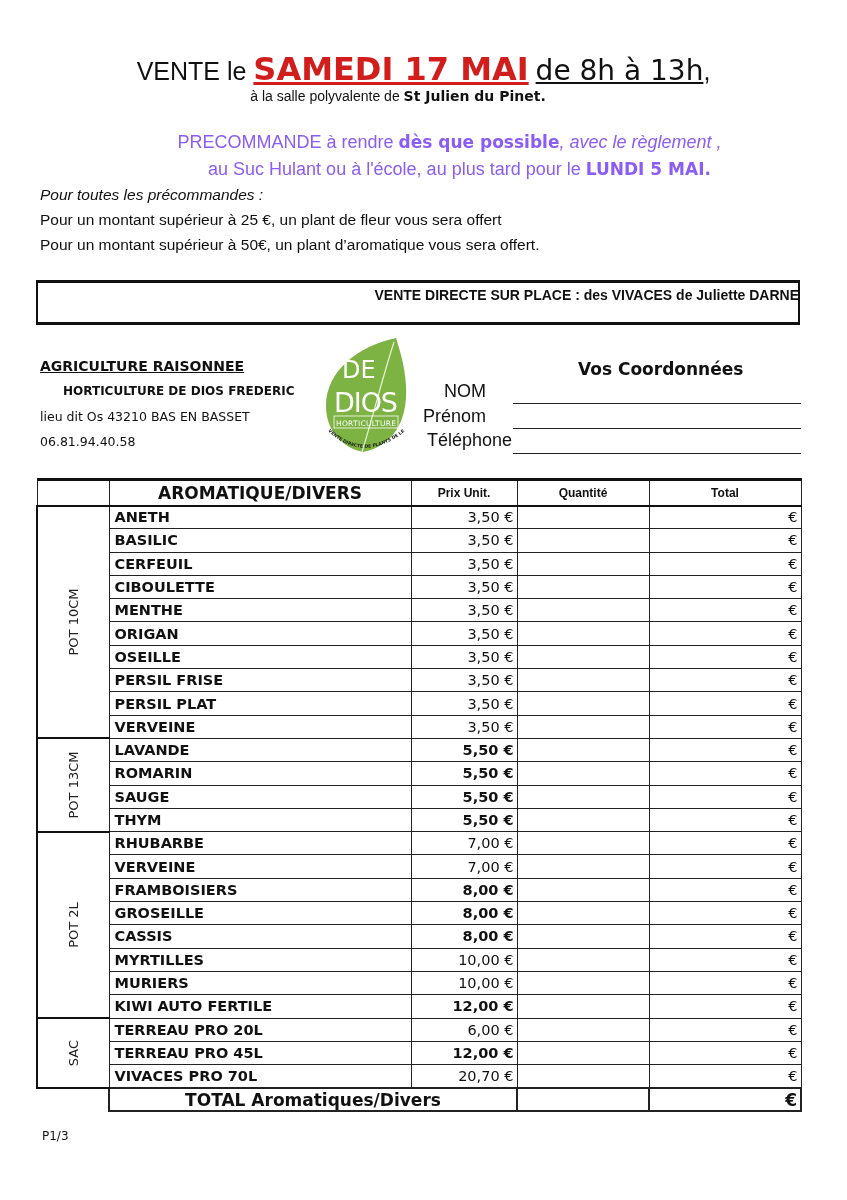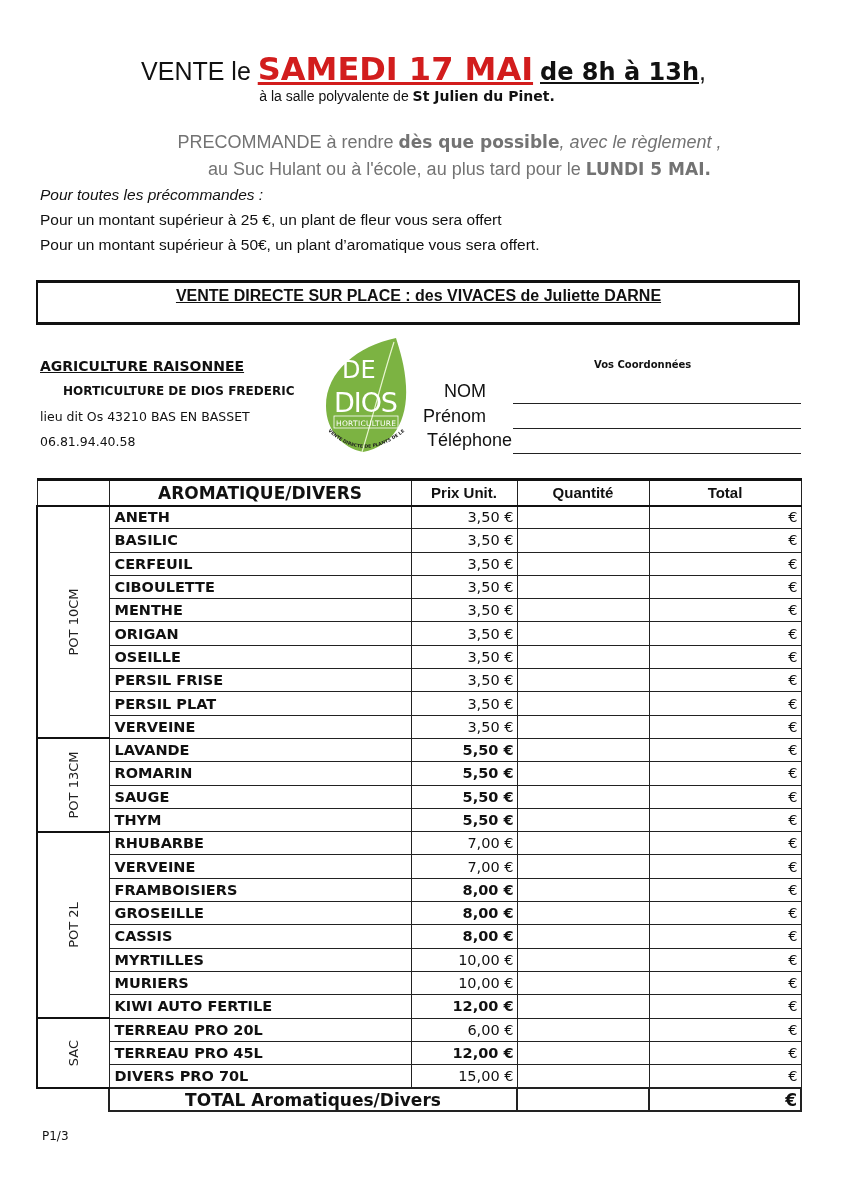--- a/index.html
+++ b/index.html
@@ -2,62 +2,62 @@
 <html><head>
 <meta charset="utf-8">
 <style>
   html, body { margin:0; padding:0; background:#ffffff; }
   body { width:847px; height:1200px; position:relative; overflow:hidden; font-family:"DejaVu Sans", sans-serif; color:#111; }
   .abs { position:absolute; }
   .center { text-align:center; }
   
   #title-line { left:0; width:847px; top:50px; font-size:25px; font-family:"Liberation Sans", sans-serif; white-space:nowrap; }
   #title-line .red { color:#d21d1d; font-weight:bold; text-decoration:underline; font-family:"DejaVu Sans", sans-serif; font-size:32px; }
-  #title-line .bold { font-weight:bold; text-decoration:underline; font-family:"DejaVu Sans", sans-serif; font-size:24px; }
-  #subtitle { left:16px; width:782px; top:88px; font-size:14px; font-family:"Liberation Sans", sans-serif; }
+  #title-line .bold { font-weight:normal; text-decoration:underline; font-family:"DejaVu Sans", sans-serif; font-size:28px; }
+  #subtitle { left:7px; width:782px; top:88px; font-size:14px; font-family:"Liberation Sans", sans-serif; }
   #subtitle b { font-family:"DejaVu Sans", sans-serif; font-size:14px; }
-  .green { color:#737373; }
+  .green { color:#8b5cf6; }
   #precommande-1, #precommande-2 { left:0; width:847px; font-size:18px; font-family:"Liberation Sans", sans-serif; }
   #precommande-1 { top:132px; padding-left:52px; box-sizing:border-box; }
   #precommande-2 { top:159px; padding-left:52px; box-sizing:border-box;margin-left:10px; }
   .green b { font-family:"DejaVu Sans", sans-serif; font-size:17px; }
   .info { left:40px; font-size:15.5px; font-family:"Liberation Sans", sans-serif; }
   #info-italic { top:186px; font-style:italic; }
   #info-25 { top:211px; }
   #info-50 { top:236px; }
   
-  #banner { left:36px; top:280px; width:763px; height:45px; border-left:2px solid #111; border-right:0; border-top:3px solid #111; border-bottom:3px solid #111; font-family:"Liberation Sans", sans-serif; font-weight:bold; font-size:16px; text-align:center; line-height:21px; box-sizing:border-box; padding-top:2px;text-decoration:underline; }
+  #banner { left:36px; top:280px; width:763px; height:45px; border-left:2px solid #111; border-right:0; border-top:3px solid #111; border-bottom:3px solid #111; font-family:"Liberation Sans", sans-serif; font-weight:bold; font-size:14px; text-align:right; line-height:21px; box-sizing:border-box; padding-top:2px; }
   #banner::after { content:""; position:absolute; right:-1px; top:-3px; width:2px; height:45px; background:#111; }
   
   #vendor-title { left:40px; top:358px; font-weight:bold; font-size:14px; text-decoration:underline; }
   #vendor-name { left:40px; top:384px; font-weight:bold; font-size:12px;margin-left:23px; }
   #vendor-address { left:40px; top:409px; font-size:12.5px;text-align:right; }
   #vendor-phone { left:40px; top:434px; font-size:12.5px; }
   #logo { left:318px; top:336px; width:95px; height:122px; }
   
-  #contact-title { left:578px; top:359px; font-weight:bold; font-size:10px;margin-left:16px; }
+  #contact-title { left:578px; top:359px; font-weight:bold; font-size:17px; }
   .contact-label { font-family:"Liberation Sans", sans-serif; font-size:18px; text-align:right; width:100px; }
   #label-nom { left:386px; top:381px; }
   #label-prenom { left:386px; top:406px; }
   #label-tel { left:412px; top:430px; width:100px; }
   .contact-line { height:0; border-bottom:1.5px solid #222; }
   #line-nom { left:513px; top:403px; width:288px; }
   #line-prenom { left:513px; top:428px; width:288px; }
   #line-tel { left:513px; top:453px; width:288px; }
   
   #order-table { left:36px; top:478px; border-collapse:collapse; table-layout:fixed; }
   #order-table td, #order-table th { border:1.5px solid #222; padding:0; height:23.3px; box-sizing:border-box; }
   #order-table th { font-family:"Liberation Sans", sans-serif; }
   .col-group { width:72px; }
   .col-item { width:302px; }
   .col-price { width:106px; }
   .col-qty { width:132px; }
   .col-total { width:152px; }
   .th-item { font-size:17px; font-weight:bold; font-family:"DejaVu Sans", sans-serif !important;margin-left:6px; }
-  .th-small { font-size:15px; font-weight:bold; }
+  .th-small { font-size:12px; font-weight:bold; }
   .item-name { font-weight:bold; font-size:14.5px; padding-left:5px !important; white-space:nowrap; }
   .price { text-align:right; font-size:14.5px; padding-right:3px !important; font-family:"DejaVu Sans", sans-serif; }
   .price.bold { font-weight:bold; }
   .total-cell { text-align:right; font-size:14.5px; padding-right:3px !important; }
   .group-cell { position:relative; vertical-align:middle; }
   .group-label { position:absolute; left:50%; top:50%; transform:translate(-50%,-50%) rotate(-90deg); white-space:nowrap; font-size:13px; color:#222; }
   .thick-top td { border-top:2.5px solid #111; }
   #order-table tr.header-row th { border-top:3px solid #111; border-bottom:2.5px solid #111; height:26px; }
   .footer-row td { height:26px; }
   .footer-total-label { font-weight:bold; font-size:17px; text-align:center; border-width:2px !important; }
@@ -282,22 +282,22 @@
         <td></td>
         <td class="total-cell">€</td>
       </tr>
       <tr>
         <td class="item-name">TERREAU PRO 45L</td>
         <td class="price bold">12,00 €</td>
         <td></td>
         <td class="total-cell">€</td>
       </tr>
       <tr>
-        <td class="item-name">DIVERS PRO 70L</td>
-        <td class="price">15,00 €</td>
+        <td class="item-name">VIVACES PRO 70L</td>
+        <td class="price">20,70 €</td>
         <td></td>
         <td class="total-cell">€</td>
       </tr>
     </tbody>
   <tfoot>
     <tr class="footer-row">
       <td class="nob"></td>
       <td class="footer-total-label" colspan="2">TOTAL Aromatiques/Divers</td>
       <td style="border-width:2px;"></td>
       <td class="footer-euro" style="border-width:2px;">€</td>

